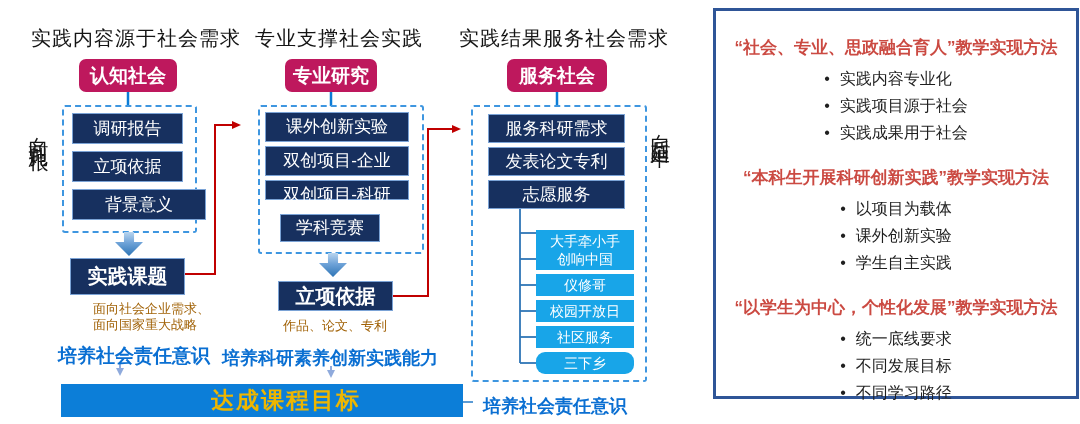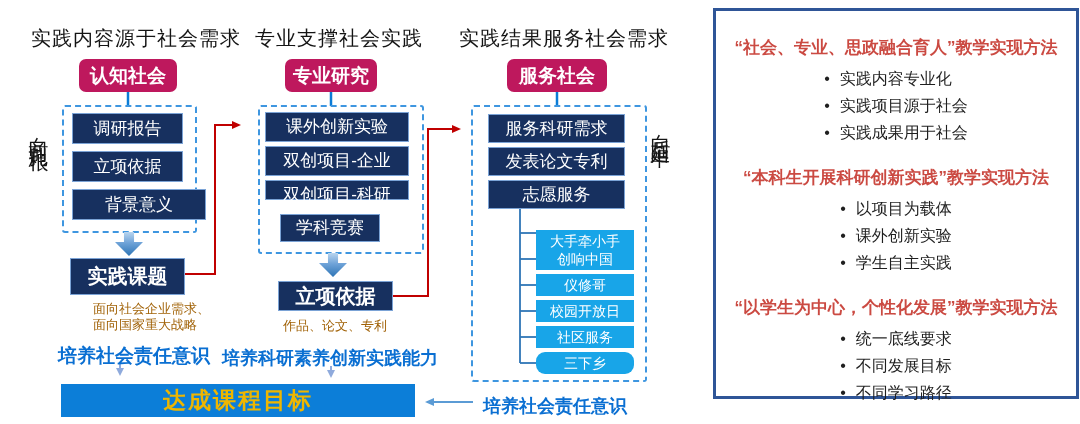--- a/index.html
+++ b/index.html
@@ -38,21 +38,21 @@
   }
   .caption{
     position:absolute;font-size:13px;line-height:16px;color:#a16207;white-space:nowrap;
   }
   .outcome{
     position:absolute;font-size:18px;font-weight:bold;color:#0a6fd2;white-space:nowrap;
   }
   .goal{
     position:absolute;left:46px;top:384px;width:354px;height:33px;line-height:33px;
     background:#0c7ed8;border-radius:0;color:#eeb600;font-size:23px;font-weight:bold;
-    text-align:center;letter-spacing:2px;
+    text-align:center;letter-spacing:2px;padding-left:48px;
   }
   .panel{
     position:absolute;left:698px;top:8px;width:366px;height:391px;box-sizing:border-box;
     border:3px solid #2f5597;background:#ffffff;padding:25px 12px 0 12px;
   }
   .p-heading{
     font-size:17px;font-weight:bold;color:#cb4a42;text-align:center;white-space:nowrap;
   }
   .p-list{width:fit-content;margin:10px auto 0 auto;}
   .p-bullet{font-size:16px;color:#1f1f1f;margin:6px 0;white-space:nowrap;}

